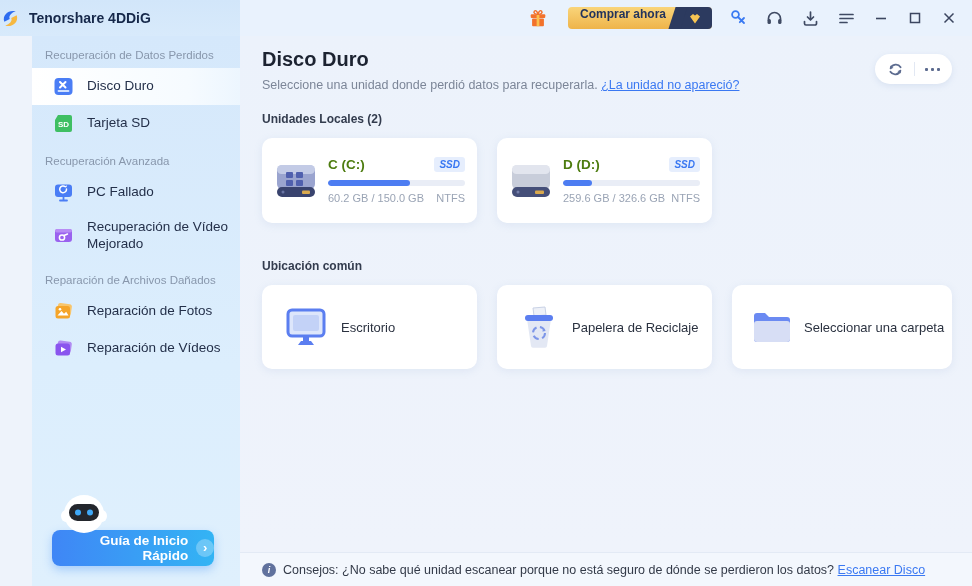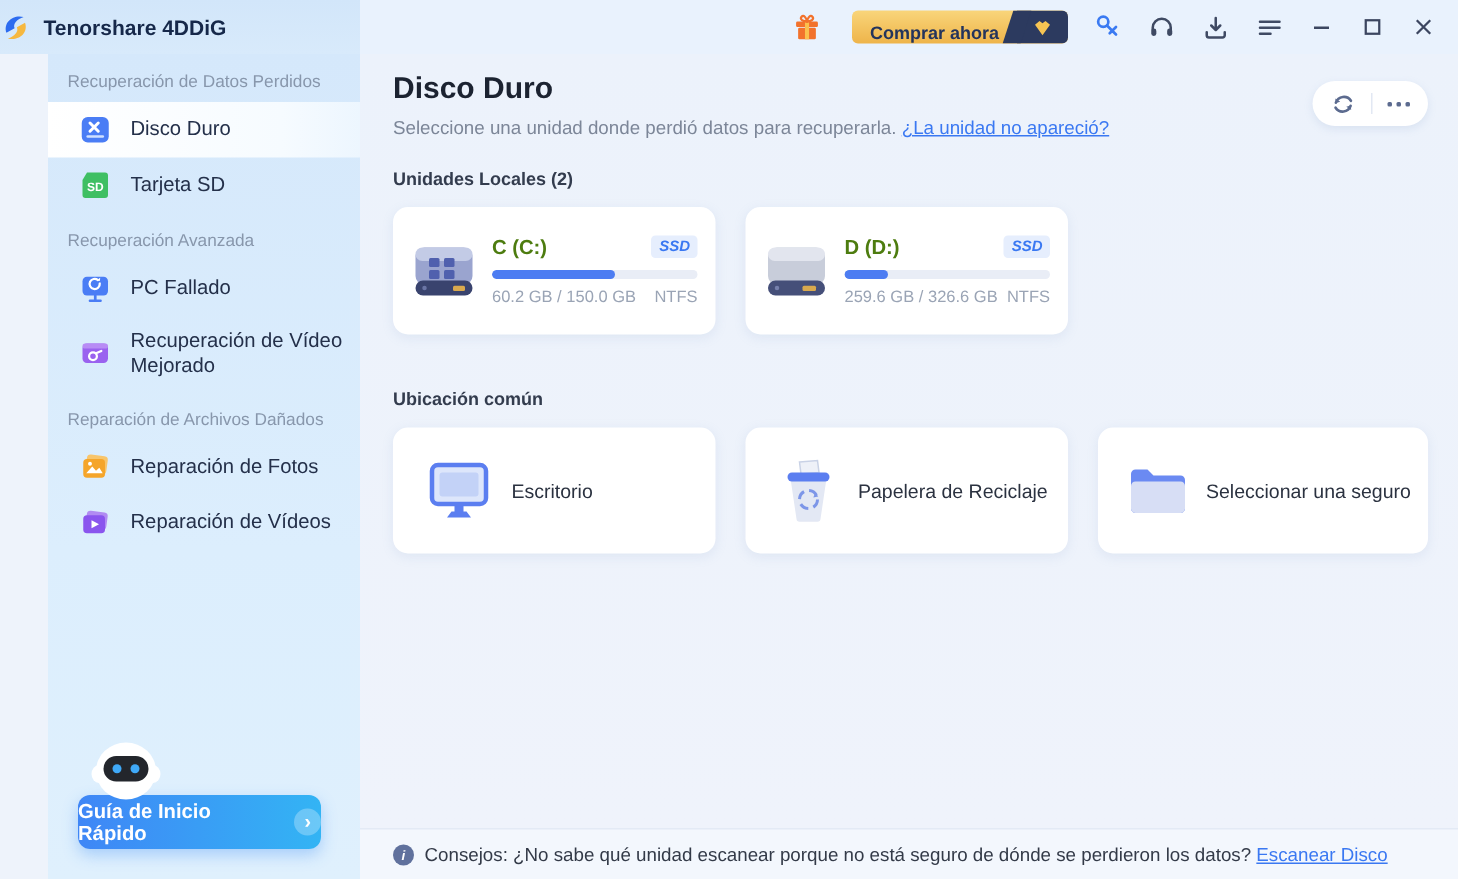--- a/index.html
+++ b/index.html
@@ -8,42 +8,42 @@
   .app { position:relative; width:972px; height:586px; overflow:hidden; background:#eef3fb; }
 
   
   .titlebar { position:absolute; left:0; top:0; width:972px; height:36px; display:flex; z-index:5; }
   .titlebar-left { width:240px; height:36px; display:flex; align-items:center; gap:8px; padding-left:0;
                    background:linear-gradient(180deg,#d2e6fa,#d8eafb); }
   .brand-title { font-size:14px; font-weight:bold; color:#16284a; }
   .titlebar-right { flex:1; height:36px; background:#e9f2fd; display:flex; align-items:center;
                     justify-content:flex-end; gap:16px; padding-right:14px; }
   .gift { margin-right:4px; display:flex; }
-  .buy-btn { position:relative; height:22px; display:flex; align-items:flex-end; border-radius:4px; overflow:hidden;
+  .buy-btn { position:relative; height:22px; display:flex; align-items:flex-start; border-radius:4px; overflow:hidden;
              background:linear-gradient(180deg,#f9d57a,#eeb44a); cursor:pointer; }
   .buy-label { font-size:12px; font-weight:bold; color:#23345c; padding:0 12px; }
   .buy-vip { position:relative; width:34px; height:22px; background:#2c3a5f; display:flex; align-items:center; justify-content:center; }
   .buy-vip::before { content:""; position:absolute; left:-6px; top:0; width:12px; height:22px; background:#2c3a5f; transform:skewX(-18deg); }
   .tb-icon { width:20px; height:20px; display:flex; align-items:center; justify-content:center; cursor:pointer; }
   .winctl { width:18px; height:18px; display:flex; align-items:center; justify-content:center; cursor:pointer; }
 
   
   .sidebar { position:absolute; left:0; top:36px; bottom:0; width:240px;
              background:linear-gradient(180deg,#d5e8fb 0%,#dceefd 60%,#dff0fd 100%);margin-left:32px; }
   .section-label { font-size:11.5px; color:#8897ac; padding:13px 14px 7px 13px; }
   .side-item { display:flex; align-items:center; gap:13px; padding:8px 12px 8px 21px; min-height:36px; cursor:pointer; }
   .side-item .label { font-size:13.5px; color:#24304a; line-height:1.25; }
   .side-item.active { background:linear-gradient(90deg,#ffffff 0%,#f6fbff 65%,#e7f3fe 100%); }
   .side-icon { width:21px; height:21px; flex:0 0 auto; display:flex; }
 
   
   .robot { position:absolute; left:26px; bottom:50px; width:52px; height:44px; z-index:3; }
   .guide-btn { position:absolute; left:20px; bottom:20px; width:162px; height:36px; border-radius:8px;
                background:linear-gradient(90deg,#3f86f6,#33b4f4); display:flex; align-items:center; justify-content:center;
-               gap:8px; cursor:pointer; box-shadow:0 4px 10px rgba(60,140,245,.35); z-index:2; }
+               gap:8px; cursor:pointer; box-shadow:0 4px 10px rgba(60,140,245,.35); z-index:2;text-align:right; }
   .guide-btn .gl { color:#ffffff; font-size:13.5px; font-weight:bold; }
   .guide-arrow { width:18px; height:18px; border-radius:50%; background:rgba(255,255,255,.28); color:#fff;
                  font-size:13px; font-weight:bold; display:flex; align-items:center; justify-content:center; padding-bottom:1px; }
 
   
   .main { position:absolute; left:240px; top:36px; right:0; bottom:34px;
           background:linear-gradient(180deg,#ecf2fb,#eff3fb); padding:12px 20px 0 22px; }
   .main-header { display:flex; justify-content:space-between; align-items:flex-start; }
   .page-title { font-size:20px; font-weight:bold; color:#1c2331; }
   .page-sub { margin-top:7px; font-size:12.5px; color:#7c8698; }
@@ -339,21 +339,21 @@
           <circle cx="20" cy="28" r="6" fill="none" stroke="#7d96e8" stroke-width="2" stroke-dasharray="6 3.5"></circle>
           <path d="M24.5 23.5 L26.5 26 L23.2 26.6 Z" fill="#7d96e8"></path>
         </svg>
         <span class="loc-label">Papelera de Reciclaje</span>
       </div>
       <div class="loc-card">
         <svg width="44" height="38" viewBox="0 0 44 38">
           <path d="M4 8 a3 3 0 0 1 3 -3 H15 l4 4 H37 a3 3 0 0 1 3 3 V31 a3 3 0 0 1 -3 3 H7 a3 3 0 0 1 -3 -3 Z" fill="#6b8af2"></path>
           <rect x="4" y="13" width="36" height="21" rx="3" fill="#d7def5"></rect>
         </svg>
-        <span class="loc-label">Seleccionar una seguro</span>
+        <span class="loc-label">Seleccionar una carpeta</span>
       </div>
     </div>
   </div>
 
   <div class="footer">
     <span class="info-dot">i</span>
     <span class="tip-text">
       <span>Consejos: ¿No sabe qué unidad escanear porque no está seguro de dónde se perdieron los datos?</span>
       <a>Escanear Disco</a>
     </span>

